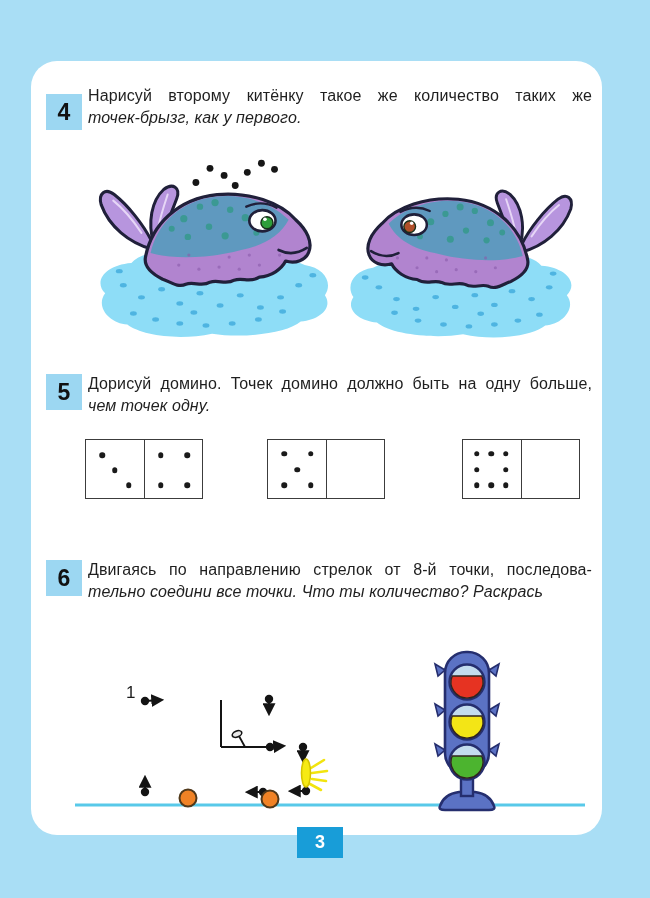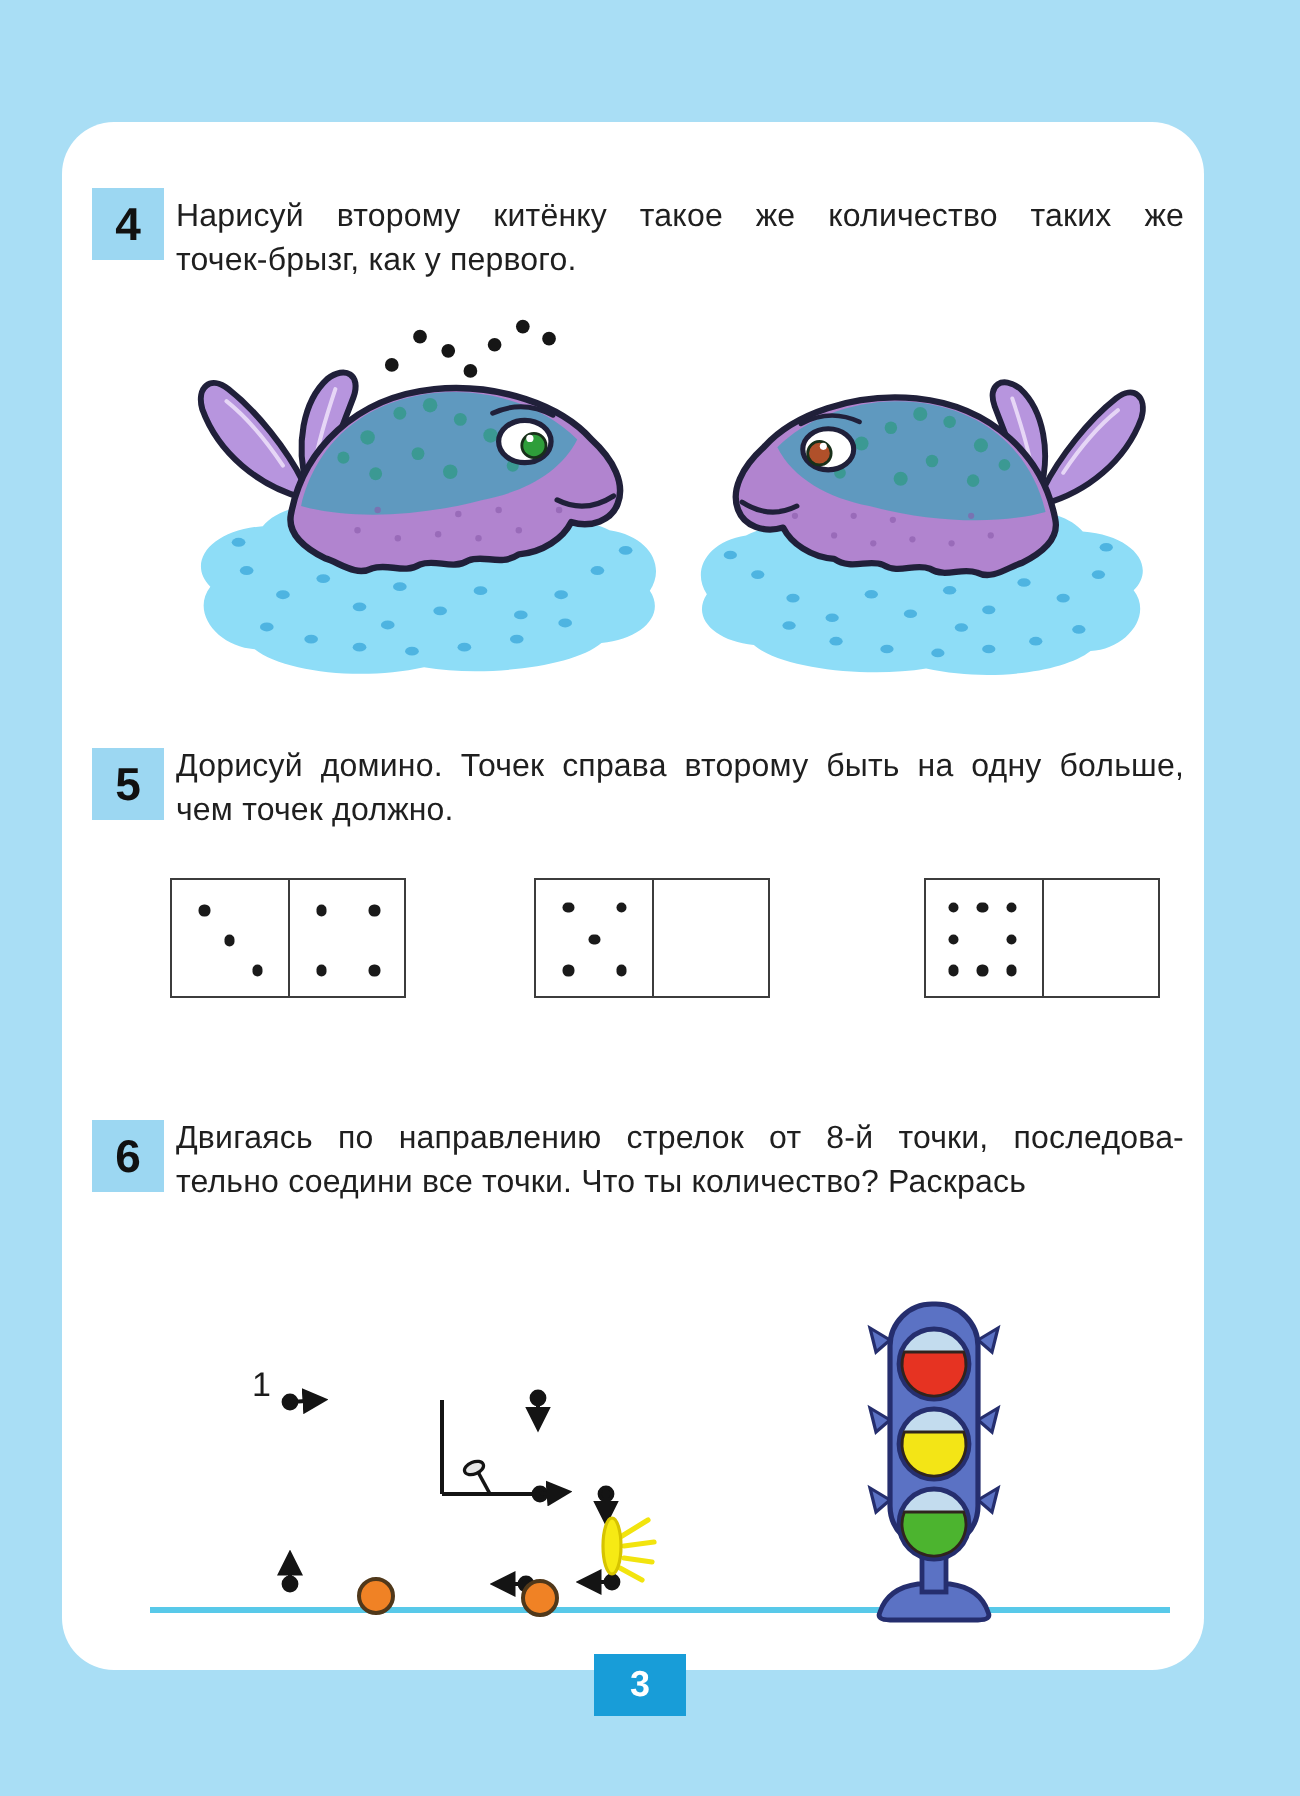--- a/index.html
+++ b/index.html
@@ -16,21 +16,21 @@
   .task-badge{
     position:absolute;width:36px;height:36px;background:#9cd7f2;
     display:flex;align-items:center;justify-content:center;
     font-weight:bold;font-size:23px;color:#111;
   }
   .task-text{
     position:absolute;left:57px;width:504px;
     font-size:16px;line-height:22px;letter-spacing:0.1px;
   }
   .task-text .line{text-align:justify;text-align-last:justify;white-space:normal;}
-  .task-text .line:last-child{text-align-last:left;}
+  .task-text .line:last-child{text-align-last:left;font-style:italic;}
   .whale-svg{position:absolute;}
   .whale-svg.mirrored{transform:scaleX(-1);}
   .domino{
     position:absolute;width:118px;height:60px;border:1.6px solid #3c3c3c;
     display:flex;background:#fff;box-sizing:border-box;
   }
   .domino .half{position:relative;flex:1;}
   .domino .half.left{border-right:1.6px solid #3c3c3c;}
   .pip{
     position:absolute;width:5.5px;height:5.5px;border-radius:50%;
@@ -114,21 +114,21 @@
       <path d="M194,93 Q208,100 222,91" fill="none" stroke="#20203a" stroke-width="2.6" stroke-linecap="round"></path>
     </symbol>
   </defs>
 </svg>
 
 <div class="card">
 
   <div class="task-badge" style="left:15px;top:33px;">
     <span>4</span>
   </div>
-  <div class="task-text" style="top:37px;">
+  <div class="task-text" style="top:24px;">
     <div class="line">Нарисуй второму китёнку такое же количество таких же</div>
     <div class="line">точек-брызг, как у первого.</div>
   </div>
 
   <svg class="whale-svg" style="left:52px;top:95px;" width="252" height="192" viewBox="0 0 250 190">
     <use href="#whale" style="--pupil:#2e9e3a"></use>
     <g>
         <circle cx="112" cy="26" r="3.4" fill="#161616"></circle>
         <circle cx="126" cy="12" r="3.4" fill="#161616"></circle>
         <circle cx="140" cy="19" r="3.4" fill="#161616"></circle>
@@ -139,22 +139,22 @@
       </g>
   </svg>
   <svg class="whale-svg mirrored" style="left:312px;top:101px;" width="246" height="186" viewBox="0 0 250 190">
     <use href="#whale" style="--pupil:#b0502a"></use>
   </svg>
 
   <div class="task-badge" style="left:15px;top:313px;">
     <span>5</span>
   </div>
   <div class="task-text" style="top:312px;">
-    <div class="line">Дорисуй домино. Точек справа второму быть на одну больше,</div>
-    <div class="line">чем точек должно.</div>
+    <div class="line">Дорисуй домино. Точек домино должно быть на одну больше,</div>
+    <div class="line">чем точек одну.</div>
   </div>
 
   <div class="domino" style="left:54px;top:378px;">
     <div class="half left">
         <span class="pip" style="left: 28%; top: 26%;"></span>
         <span class="pip" style="left: 50%; top: 52%;"></span>
         <span class="pip" style="left: 74%; top: 78%;"></span>
       </div>
     <div class="half right">
         <span class="pip" style="left: 28%; top: 26%;"></span>

